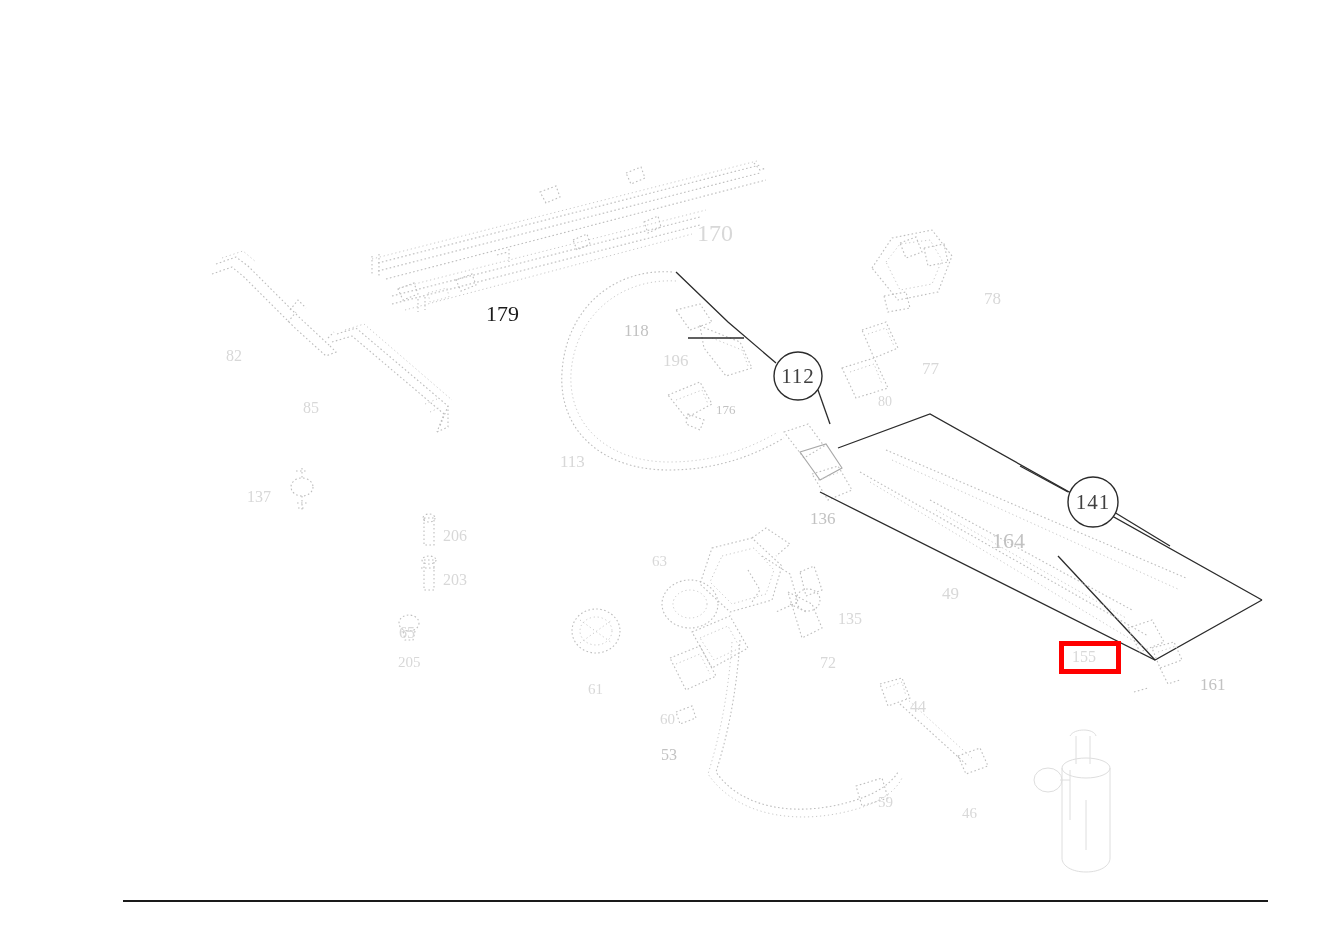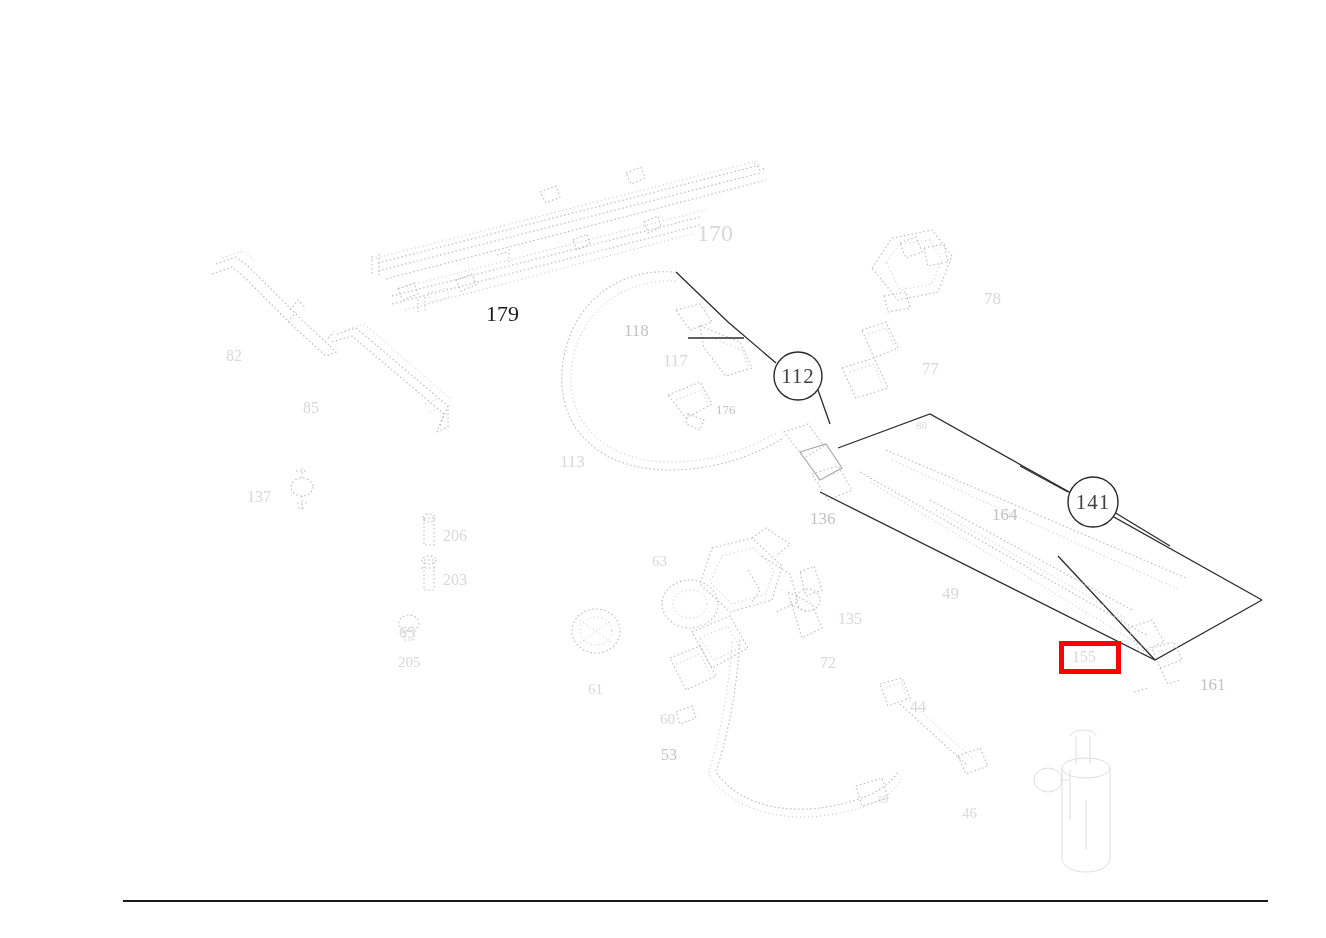--- a/index.html
+++ b/index.html
@@ -234,44 +234,44 @@
   </svg>
 
   <div class="callout-num" style="left:798px;top:376px;width:60px;margin-left:-30px;margin-top:-10px;font-size:21px;">112</div>
 
   <div class="callout-num" style="left:1093px;top:502px;width:60px;margin-left:-30px;margin-top:-10px;font-size:21px;">141</div>
 
   <div class="lbl t-dark" style="left:486px;top:303px;font-size:22px;">179</div>
   <div class="lbl t-vfaint" style="left:697px;top:205px;font-size:24px;margin-top:16px;">170</div>
   <div class="lbl t-vfaint" style="left:984px;top:290px;font-size:17px;">78</div>
   <div class="lbl t-vfaint" style="left:922px;top:360px;font-size:17px;">77</div>
-  <div class="lbl t-vfaint" style="left:916px;top:395px;font-size:11px;margin-top:25px;">80</div>
+  <div class="lbl t-vfaint" style="left:878px;top:395px;font-size:14px;">80</div>
   <div class="lbl t-faint" style="left:624px;top:322px;font-size:17px;">118</div>
-  <div class="lbl t-vfaint" style="left:663px;top:352px;font-size:17px;">117</div>
+  <div class="lbl t-vfaint" style="left:663px;top:352px;font-size:17px;">196</div>
   <div class="lbl t-faint" style="left:716px;top:403px;font-size:13px;">176</div>
   <div class="lbl t-vfaint" style="left:560px;top:445px;font-size:17px;margin-top:8px;">113</div>
   <div class="lbl t-faint" style="left:810px;top:510px;font-size:17px;">136</div>
-  <div class="lbl t-faint" style="left:992px;top:506px;font-size:17px;">164</div>
+  <div class="lbl t-faint" style="left:992px;top:530px;font-size:22px;">164</div>
   <div class="lbl t-vfaint" style="left:942px;top:585px;font-size:17px;">49</div>
   <div class="lbl t-faint" style="left:1200px;top:676px;font-size:17px;">161</div>
   <div class="lbl t-vfaint" style="left:226px;top:348px;font-size:16px;">82</div>
   <div class="lbl t-vfaint" style="left:303px;top:400px;font-size:16px;">85</div>
   <div class="lbl t-vfaint" style="left:247px;top:489px;font-size:16px;">137</div>
   <div class="lbl t-vfaint" style="left:443px;top:528px;font-size:16px;">206</div>
   <div class="lbl t-vfaint" style="left:443px;top:572px;font-size:16px;">203</div>
   <div class="lbl t-vfaint" style="left:399px;top:625px;font-size:16px;">65</div>
   <div class="lbl t-vfaint" style="left:398px;top:655px;font-size:15px;">205</div>
   <div class="lbl t-vfaint" style="left:588px;top:682px;font-size:15px;">61</div>
   <div class="lbl t-vfaint" style="left:652px;top:554px;font-size:15px;">63</div>
   <div class="lbl t-vfaint" style="left:838px;top:611px;font-size:16px;">135</div>
   <div class="lbl t-vfaint" style="left:820px;top:655px;font-size:16px;">72</div>
   <div class="lbl t-vfaint" style="left:660px;top:712px;font-size:15px;">60</div>
   <div class="lbl t-faint" style="left:661px;top:747px;font-size:16px;">53</div>
   <div class="lbl t-vfaint" style="left:910px;top:699px;font-size:16px;">44</div>
   <div class="lbl t-vfaint" style="left:962px;top:770px;font-size:15px;margin-top:36px;">46</div>
-  <div class="lbl t-vfaint" style="left:878px;top:795px;font-size:10px;">59</div>
+  <div class="lbl t-vfaint" style="left:878px;top:795px;font-size:15px;">59</div>
 
   <div id="redbox" style="left:1059px;top:641px;width:62px;height:33px;"></div>
   <div class="lbl t-vfaint" style="left:1072px;top:649px;font-size:16px;">155</div>
 
   <div class="hrule" style="left:123px;top:900px;width:1145px;"></div>
 
 </div>
 
 </body></html>

